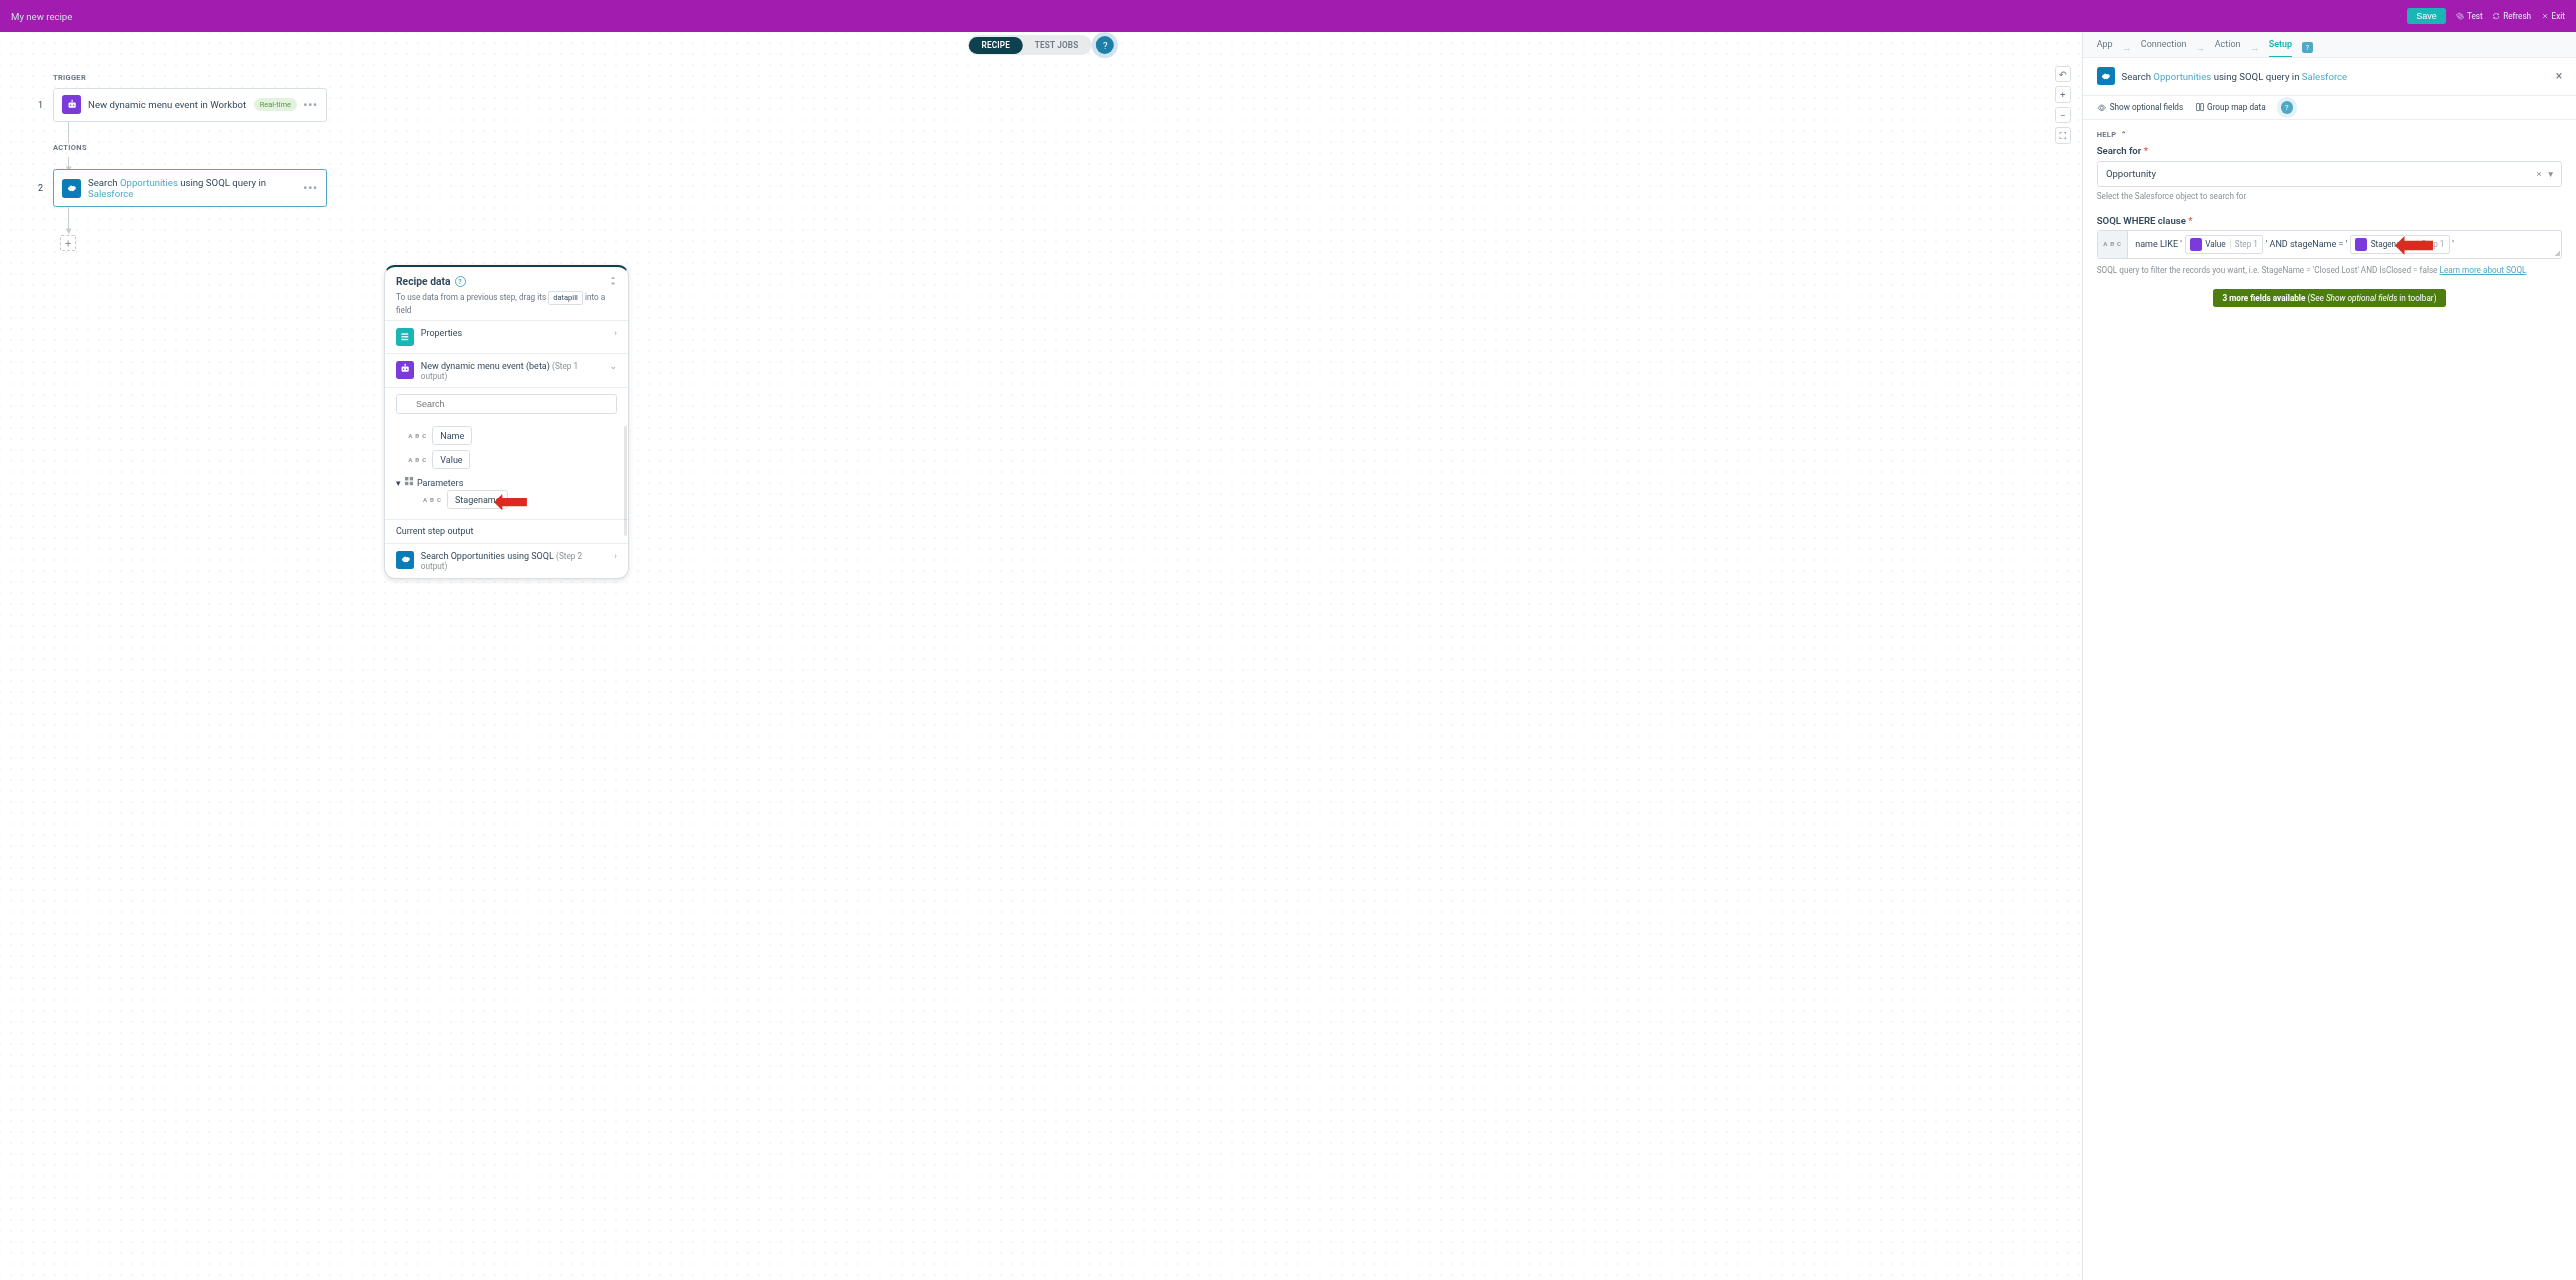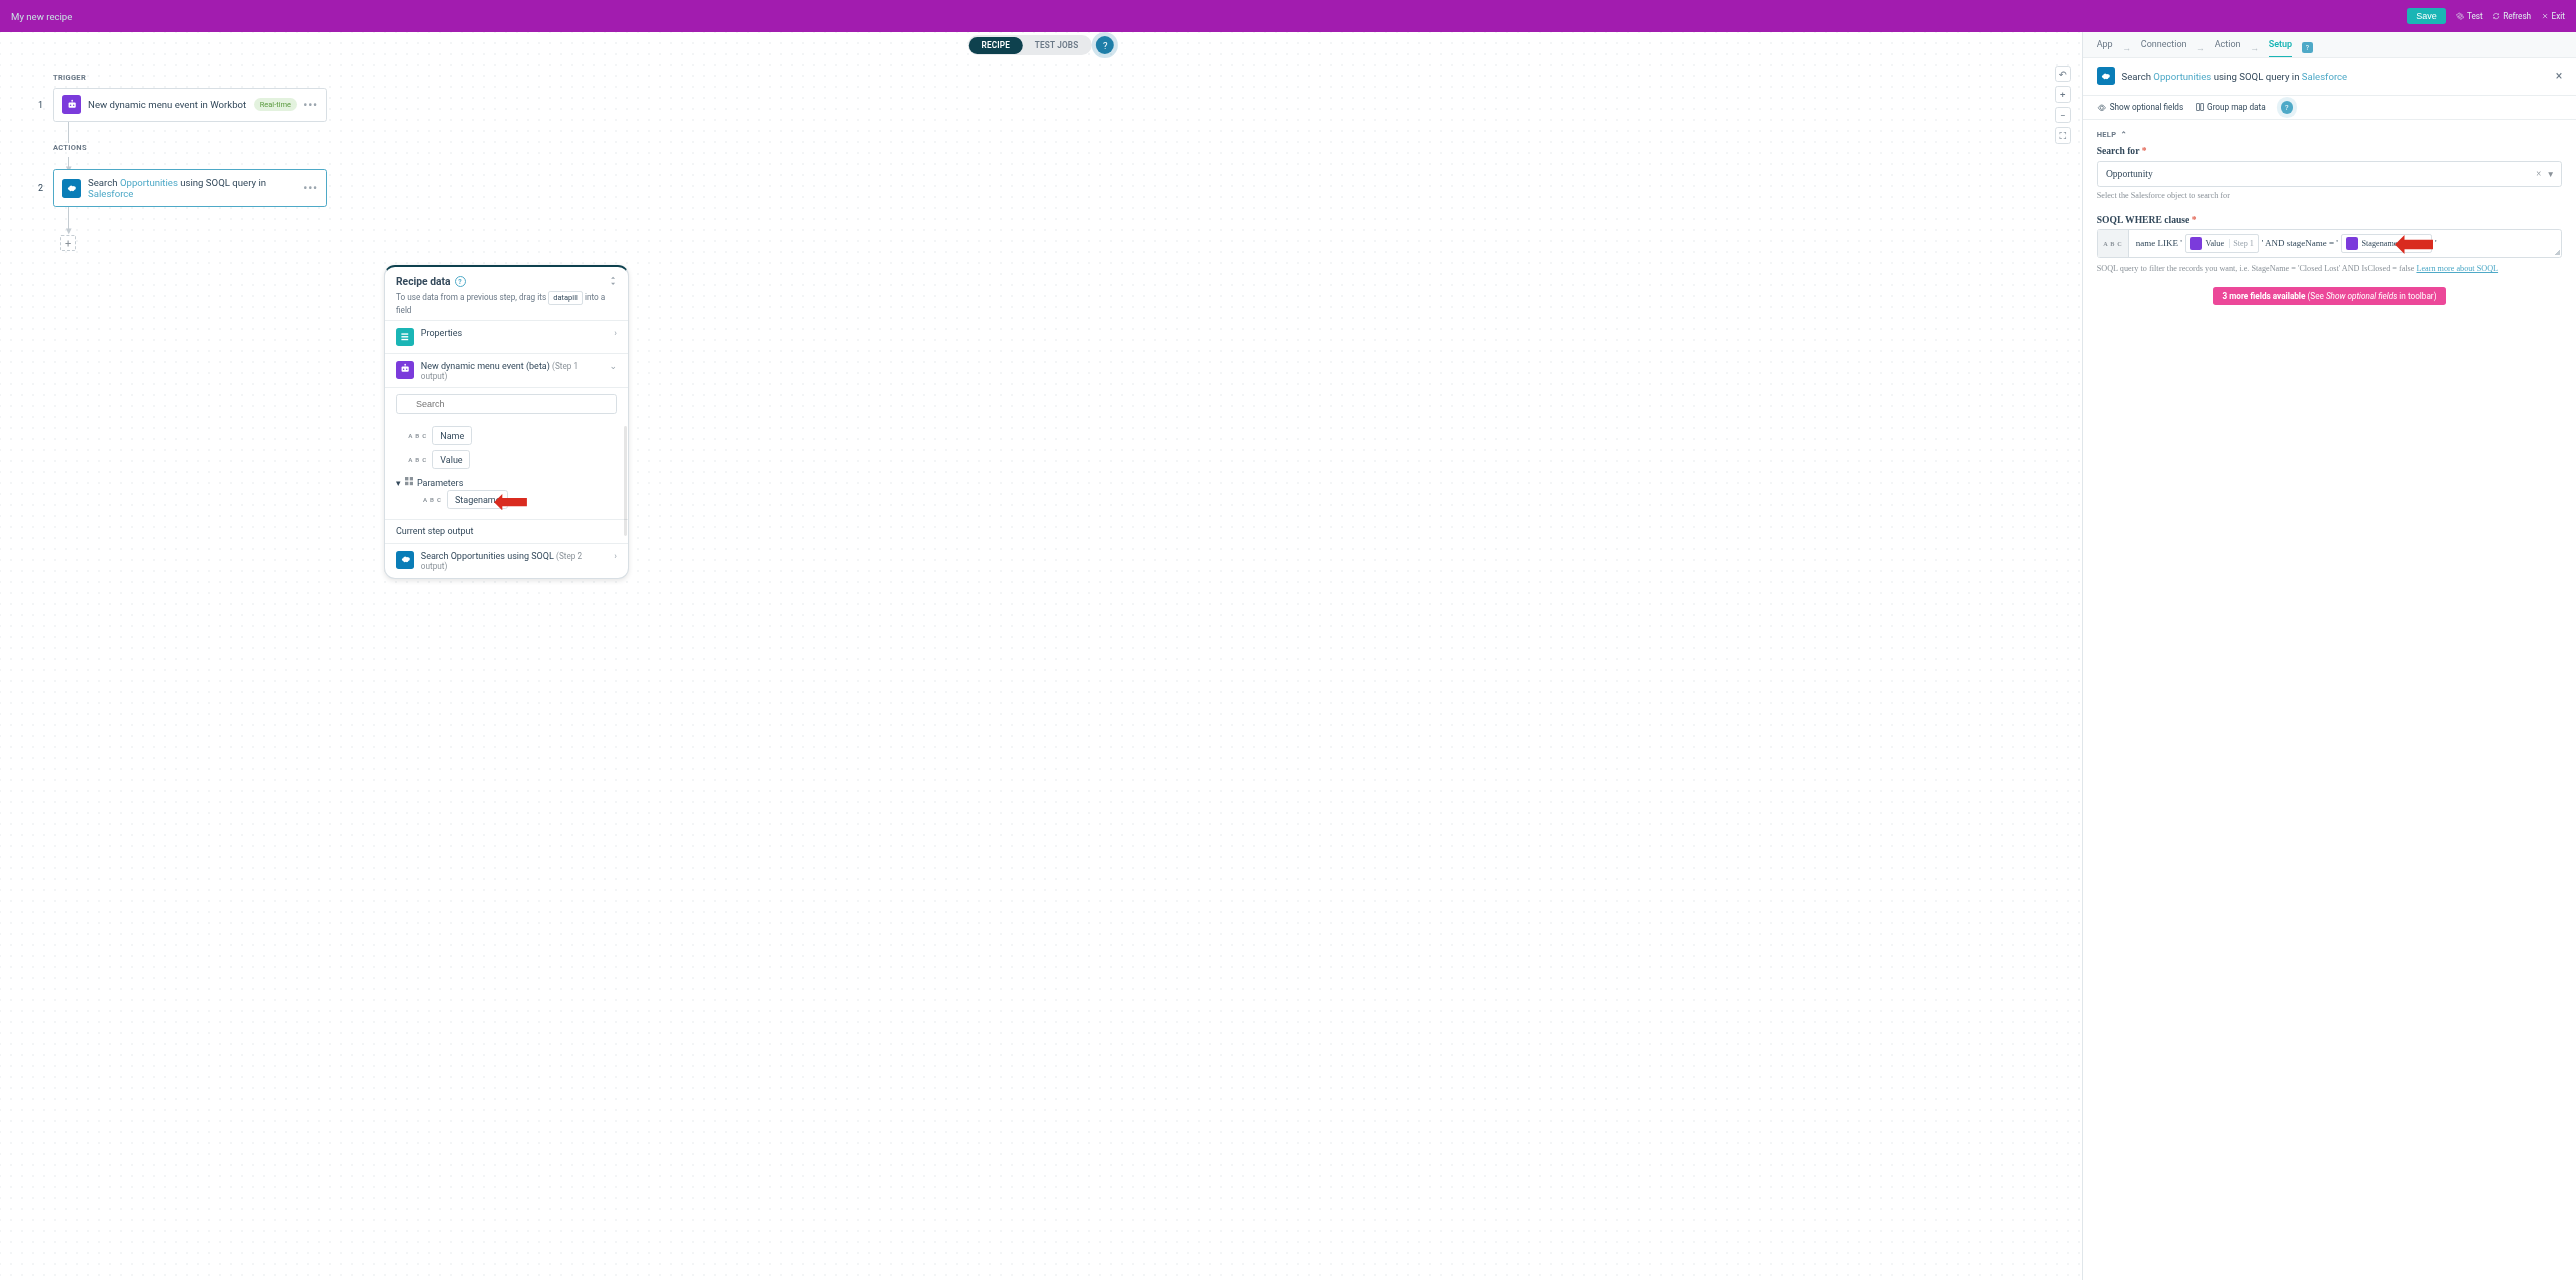--- a/index.html
+++ b/index.html
@@ -80,35 +80,35 @@
 .rp-help-badge { background: #4EA9C7; color: #fff; width: 11px; height: 11px; border-radius: 2.1px; font-size: 6.8px; display: flex; align-items: center; justify-content: center; }
 .rp-title-row { display: flex; align-items: center; gap: 6.8px; padding: 9.6px 13.7px; }
 .rp-close { margin-left: auto; color: #6A7886; font-size: 12.3px; cursor: pointer; }
 .rp-toolbar { display: flex; align-items: center; gap: 12.3px; padding: 5.5px 13.7px; border-top: 0.7px solid #EAEEF0; border-bottom: 0.7px solid #EAEEF0; font-size: 8.2px; color: #33495B; }
 .rp-toolbar-item { display: flex; align-items: center; gap: 3.4px; cursor: pointer; }
 .rp-toolbar .rp-help-circ { width: 12.3px; height: 12.3px; border-radius: 50%; background: #4EA9C7; color: #fff; display: flex; align-items: center; justify-content: center; font-size: 7.5px; box-shadow: 0 0 0 4.1px rgba(78,169,199,0.15); margin-left: 2.7px; }
 .rp-body { padding: 9.6px 13.7px; overflow-y: auto; flex: 1; }
 .rp-help-toggle { font-size: 7.5px; font-weight: 700; color: #6A7886; letter-spacing: 0.3px; display: flex; align-items: center; gap: 4.1px; cursor: pointer; margin-bottom: 6.8px; }
 .rp-info-box { background: #EBF5F8; border: 0.7px solid #BFDCE6; border-radius: 2.7px; padding: 8.2px 9.6px; font-size: 9px; color: #33495B; margin-bottom: 12.3px; }
 .rp-info-box a { color: #4EA9C7; text-decoration: underline; }
-.rp-field-group { margin-bottom: 13.7px; font-family: Liberation Serif, serif; }
+.rp-field-group { margin-bottom: 13.7px; }
 .rp-field-label { font-size: 9.6px; font-weight: 600; margin-bottom: 4.1px; }
 .rp-req { color: #E05C4A; }
 .rp-select { border: 0.7px solid #D8DFE4; border-radius: 2.7px; padding: 6.8px 8.2px; display: flex; align-items: center; justify-content: space-between; font-size: 9.6px; }
 .rp-select-actions { display: flex; gap: 6.8px; color: #8A9299; }
 .rp-hint { font-size: 8.2px; color: #8A9299; margin-top: 4.1px; }
 .rp-formula { border: 0.7px solid #D8DFE4; border-radius: 2.7px; display: flex; align-items: stretch; min-height: 26px; }
 .rp-formula-type { background: #F0F3F5; border-right: 0.7px solid #D8DFE4; padding: 6.8px 5.5px; font-size: 6.2px; color: #8A9299; letter-spacing: 0.7px; font-weight: 600; display: flex; align-items: center; }
 .rp-formula-body { padding: 4.1px 6.8px; display: flex; align-items: center; flex-wrap: wrap; gap: 2.7px; font-size: 9px; flex: 1; position: relative; }
 .rp-datapill { display: inline-flex; align-items: center; gap: 3.4px; border: 0.7px solid #D8DFE4; border-radius: 2.1px; padding: 2.1px 4.1px; font-size: 8.2px; background: #fff; }
 .rp-datapill-icon { width: 12.3px; height: 12.3px; border-radius: 2.1px; background: #7B3BDB; }
 .rp-datapill-meta { color: #9BA5AE; border-left: 0.7px solid #E0E6EA; padding-left: 3.4px; margin-left: 1.4px; }
 .rp-formula-resize { position: absolute; right: 1.4px; bottom: 1.4px; width: 5.5px; height: 5.5px; background: linear-gradient(135deg, transparent 50%, #C4CCD2 50%); }
 .rp-fields-avail { display: flex; justify-content: center; margin-top: 13.7px; }
-.rp-fields-avail-pill { background: #ec4899; color: #fff; font-size: 8.2px; padding: 4.1px 9.6px; border-radius: 2.7px; }
+.rp-fields-avail-pill { background: #4d7c0f; color: #fff; font-size: 8.2px; padding: 4.1px 9.6px; border-radius: 2.7px; }
 .rp-fields-avail-pill em { font-style: italic; }
 
 .icon-svg { width: 11px; height: 11px; fill: currentColor; }
 .wb-icon-svg { width: 12.3px; height: 12.3px; }
 .sf-icon-svg { width: 11px; height: 11px; fill: #fff; }
 </style>
 </head>
 <body>
 
 <div class="header">

